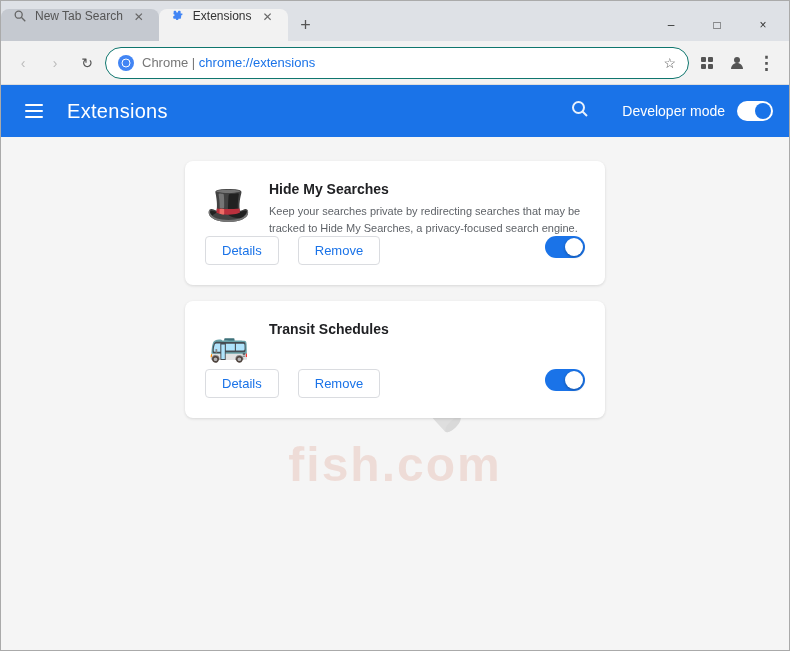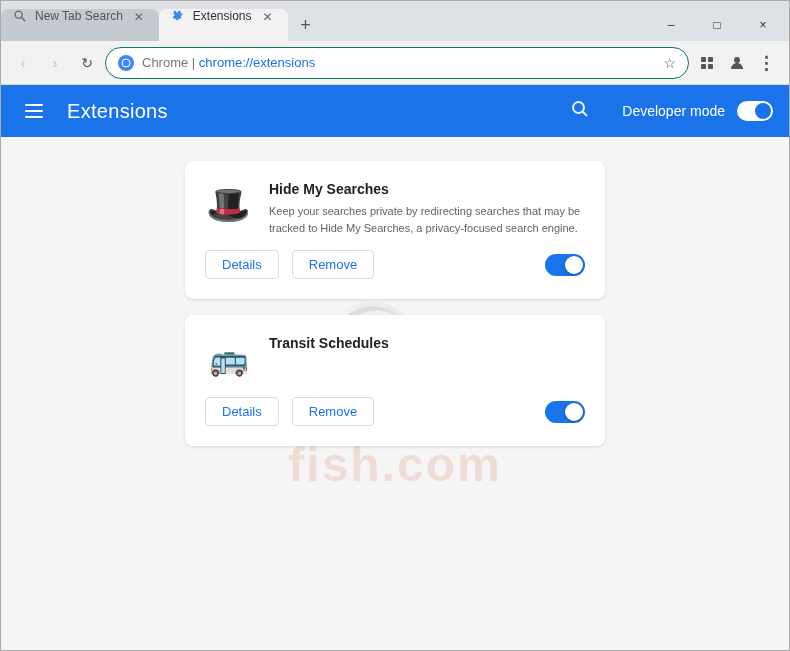--- a/index.html
+++ b/index.html
@@ -50,21 +50,21 @@
     
     .watermark { position: absolute; top: 50%; left: 50%; transform: translate(-50%, -50%); font-size: 72px; font-weight: 900; color: rgba(200, 100, 60, 0.12); text-align: center; pointer-events: none; white-space: nowrap; font-family: Impact, Arial Black, sans-serif; z-index: 0; }
 
     
     .ext-card { background: white; border-radius: 8px; box-shadow: 0 1px 3px rgba(0,0,0,0.12); padding: 20px; margin-bottom: 16px; position: relative; z-index: 1; max-width: 420px; margin-left: auto; margin-right: auto; }
     .ext-card-inner { display: flex; gap: 16px; }
     .ext-icon { width: 48px; height: 48px; flex-shrink: 0; display: flex; align-items: center; justify-content: center; }
     .ext-info { flex: 1; }
     .ext-name { font-size: 14px; font-weight: 600; color: #202124; margin-bottom: 6px; }
     .ext-desc { font-size: 11px; color: #5f6368; line-height: 1.5; }
-    .ext-card-footer { display: flex; align-items: center; margin-top: 14px; gap: 13px; }
+    .ext-card-footer { display: flex; margin-top: 0; gap: 19px; }
     .ext-btn { padding: 6px 16px; border: 1px solid #dadce0; border-radius: 4px; background: white; font-size: 13px; color: #1a73e8; cursor: pointer; font-weight: 500; }
     .ext-toggle { margin-left: auto; width: 40px; height: 22px; background: #1a73e8; border-radius: 11px; position: relative; cursor: pointer; }
     .ext-toggle-knob { width: 18px; height: 18px; background: white; border-radius: 50%; position: absolute; top: 2px; right: 2px; box-shadow: 0 1px 3px rgba(0,0,0,0.3); }
   </style>
 </head>
 <body>
 
 <div class="browser-window">
 
   <div class="title-bar">

